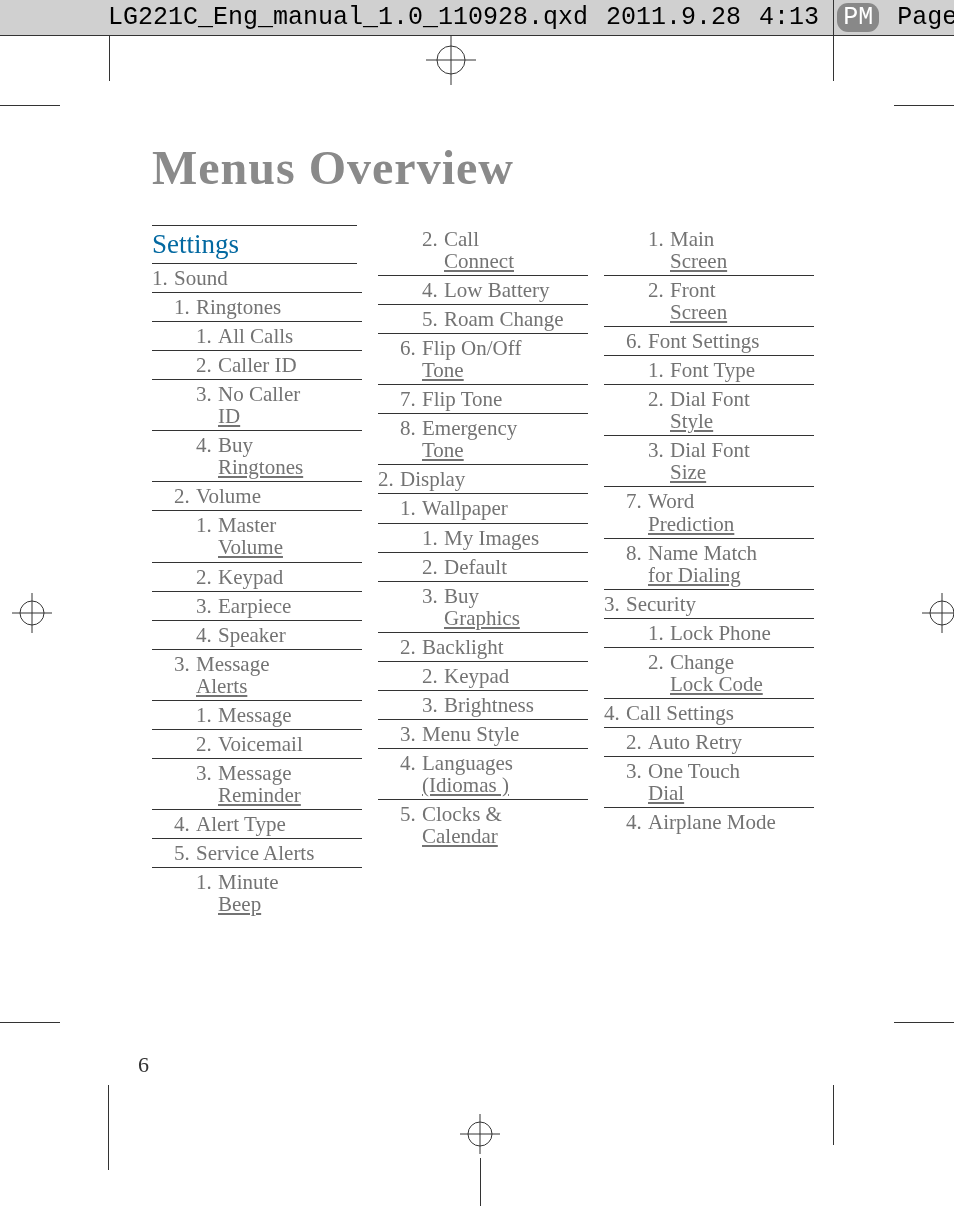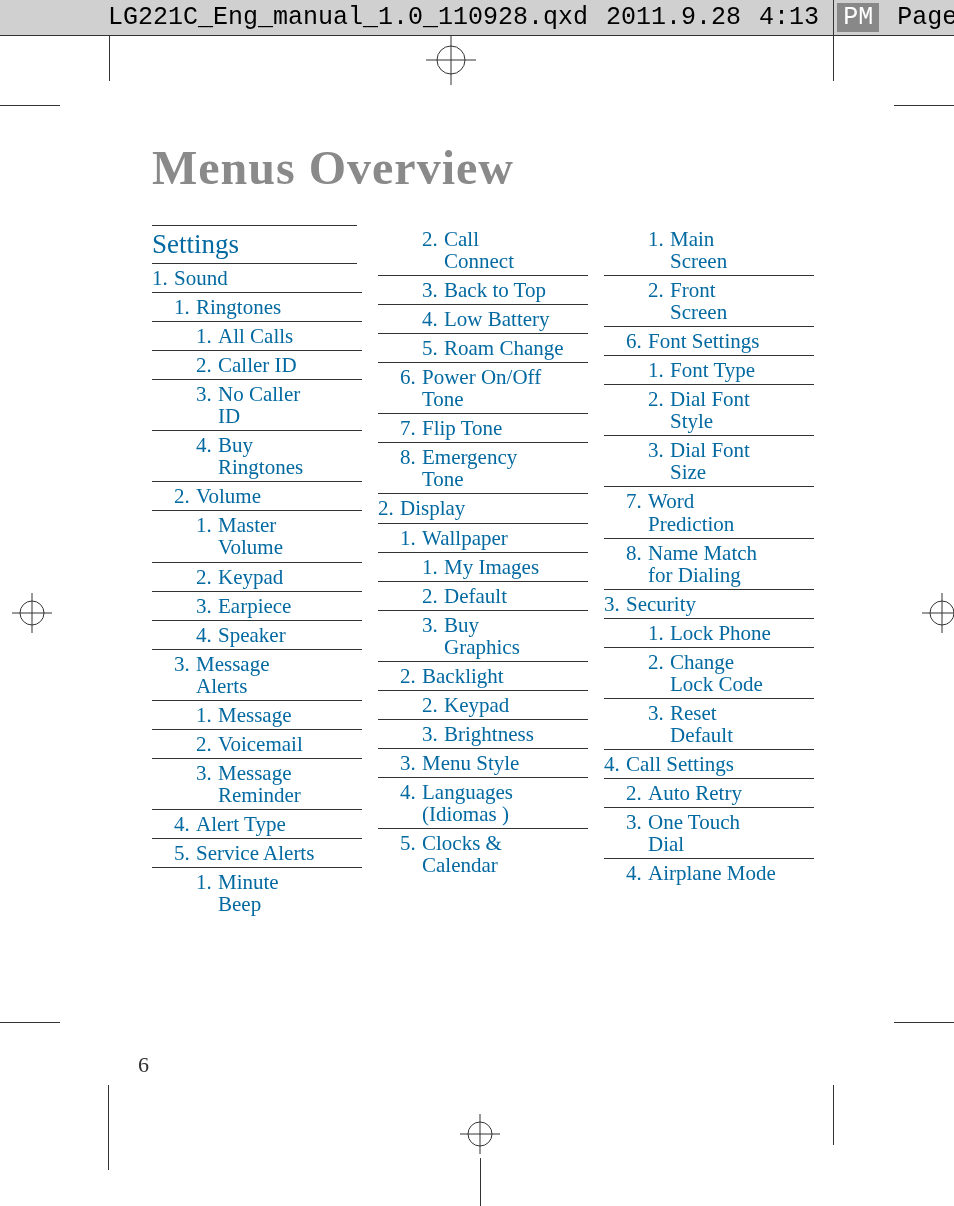--- a/index.html
+++ b/index.html
@@ -16,21 +16,21 @@
       background: #d0d0d0;
       font-family: 'Courier New', monospace;
       font-size: 25px;
       display: flex;
       align-items: center;
       padding-left: 108px;
       border-bottom: 1px solid #333;
       white-space: nowrap;
     }
     .header-bar .field { margin-right: 18px; }
-    .header-bar .pm { background: #888; color: #fff; padding: 0 6px; }
+    .header-bar .pm { background: #888; color: #fff; padding: 0 6px; border-radius: 11px; }
     .header-vline-l {
       position: absolute;
       left: 109px; top: 36px; width: 1px; height: 45px;
       background: #333;
     }
     .header-vline-r {
       position: absolute;
       left: 833px; top: 0; width: 1px; height: 36px;
       background: #333;
     }
@@ -96,30 +96,30 @@
     .menu-columns {
       display: flex;
       gap: 16px;
     }
     .col { width: 210px; }
     ul { list-style: none; }
     li {
       border-top: 1px solid #333;
       padding: 3px 0 3px 0;
       font-size: 21px;
-      color: #0369a1;
+      color: #737373;
       line-height: 1.05;
     }
     li.no-top { border-top: none; }
     .lvl1 { padding-left: 0px; }
     .lvl2 { padding-left: 22px; }
     .lvl3 { padding-left: 44px; }
     .num { display: inline-block; min-width: 22px; }
     .text { display: inline-block; vertical-align: top; }
-    .wrap2 .second-line { display: block; padding-left: 22px; }
+    .wrap2 .second-line { display: block; padding-left: 22px; text-decoration: underline; }
     .page-number {
       position: absolute;
       left: 138px;
       top: 1052px;
       font-size: 22px;
       color: #333;
     }
   </style>
 </head>
 <body>
@@ -196,24 +196,23 @@
           <li class="lvl3"><span class="num">2.</span><span class="text">Voicemail</span></li>
           <li class="lvl3 wrap2"><span class="num">3.</span><span class="text">Message</span><span class="second-line">Reminder</span></li>
           <li class="lvl2"><span class="num">4.</span><span class="text">Alert Type</span></li>
           <li class="lvl2"><span class="num">5.</span><span class="text">Service Alerts</span></li>
           <li class="lvl3 wrap2"><span class="num">1.</span><span class="text">Minute</span><span class="second-line">Beep</span></li>
         </ul>
     </div>
     <div class="col">
       <ul id="col-1">
           <li class="lvl3 no-top wrap2"><span class="num">2.</span><span class="text">Call</span><span class="second-line">Connect</span></li>
-          <li class="lvl3"><span class="num">3.</span><span class="text">Back to Top</span></li>
           <li class="lvl3"><span class="num">4.</span><span class="text">Low Battery</span></li>
           <li class="lvl3"><span class="num">5.</span><span class="text">Roam Change</span></li>
-          <li class="lvl2 wrap2"><span class="num">6.</span><span class="text">Power On/Off</span><span class="second-line">Tone</span></li>
+          <li class="lvl2 wrap2"><span class="num">6.</span><span class="text">Flip On/Off</span><span class="second-line">Tone</span></li>
           <li class="lvl2"><span class="num">7.</span><span class="text">Flip Tone</span></li>
           <li class="lvl2 wrap2"><span class="num">8.</span><span class="text">Emergency</span><span class="second-line">Tone</span></li>
           <li class="lvl1"><span class="num">2.</span><span class="text">Display</span></li>
           <li class="lvl2"><span class="num">1.</span><span class="text">Wallpaper</span></li>
           <li class="lvl3"><span class="num">1.</span><span class="text">My Images</span></li>
           <li class="lvl3"><span class="num">2.</span><span class="text">Default</span></li>
           <li class="lvl3 wrap2"><span class="num">3.</span><span class="text">Buy</span><span class="second-line">Graphics</span></li>
           <li class="lvl2"><span class="num">2.</span><span class="text">Backlight</span></li>
           <li class="lvl3"><span class="num">2.</span><span class="text">Keypad</span></li>
           <li class="lvl3"><span class="num">3.</span><span class="text">Brightness</span></li>
@@ -228,21 +227,20 @@
           <li class="lvl3 wrap2"><span class="num">2.</span><span class="text">Front</span><span class="second-line">Screen</span></li>
           <li class="lvl2"><span class="num">6.</span><span class="text">Font Settings</span></li>
           <li class="lvl3"><span class="num">1.</span><span class="text">Font Type</span></li>
           <li class="lvl3 wrap2"><span class="num">2.</span><span class="text">Dial Font</span><span class="second-line">Style</span></li>
           <li class="lvl3 wrap2"><span class="num">3.</span><span class="text">Dial Font</span><span class="second-line">Size</span></li>
           <li class="lvl2 wrap2"><span class="num">7.</span><span class="text">Word</span><span class="second-line">Prediction</span></li>
           <li class="lvl2 wrap2"><span class="num">8.</span><span class="text">Name Match</span><span class="second-line">for Dialing</span></li>
           <li class="lvl1"><span class="num">3.</span><span class="text">Security</span></li>
           <li class="lvl3"><span class="num">1.</span><span class="text">Lock Phone</span></li>
           <li class="lvl3 wrap2"><span class="num">2.</span><span class="text">Change</span><span class="second-line">Lock Code</span></li>
-          <li class="lvl3 wrap2"><span class="num">3.</span><span class="text">Reset</span><span class="second-line">Default</span></li>
           <li class="lvl1"><span class="num">4.</span><span class="text">Call Settings</span></li>
           <li class="lvl2"><span class="num">2.</span><span class="text">Auto Retry</span></li>
           <li class="lvl2 wrap2"><span class="num">3.</span><span class="text">One Touch</span><span class="second-line">Dial</span></li>
           <li class="lvl2"><span class="num">4.</span><span class="text">Airplane Mode</span></li>
         </ul>
     </div>
   </div>
 </div>
 
 <div class="page-number">6</div>

